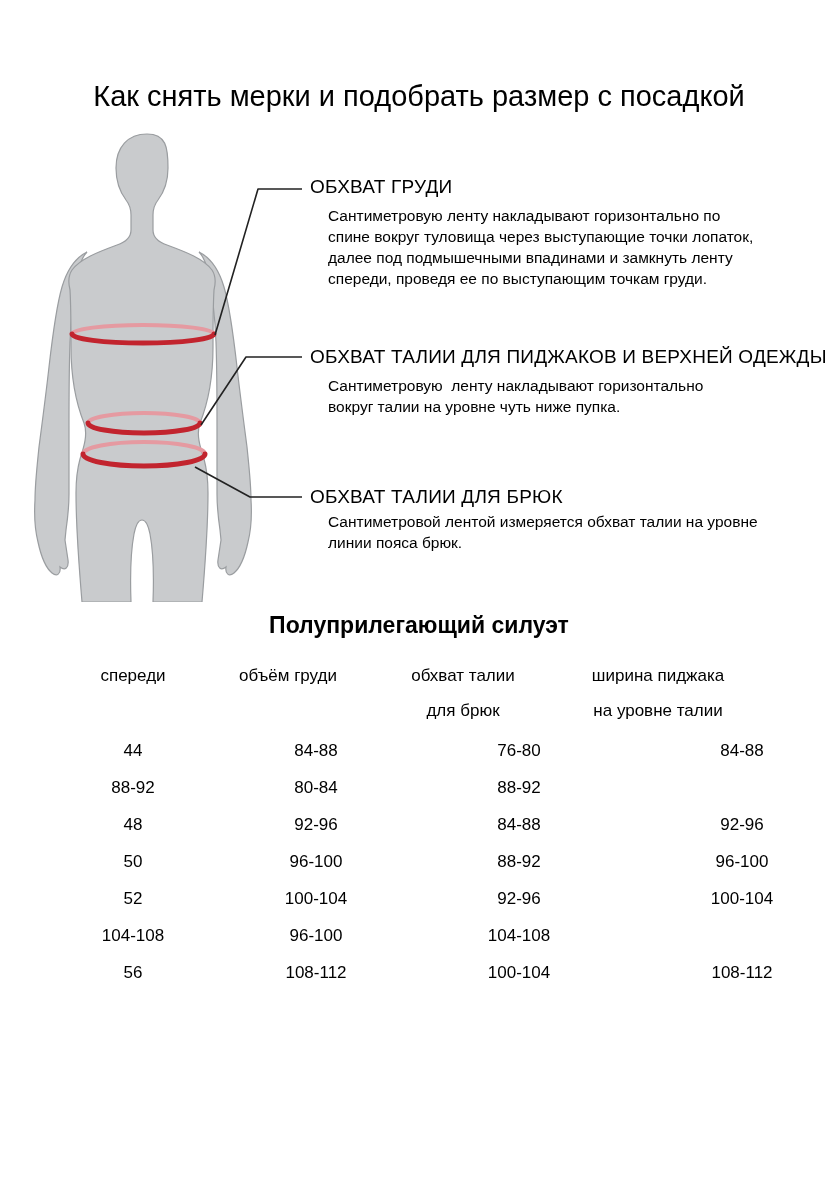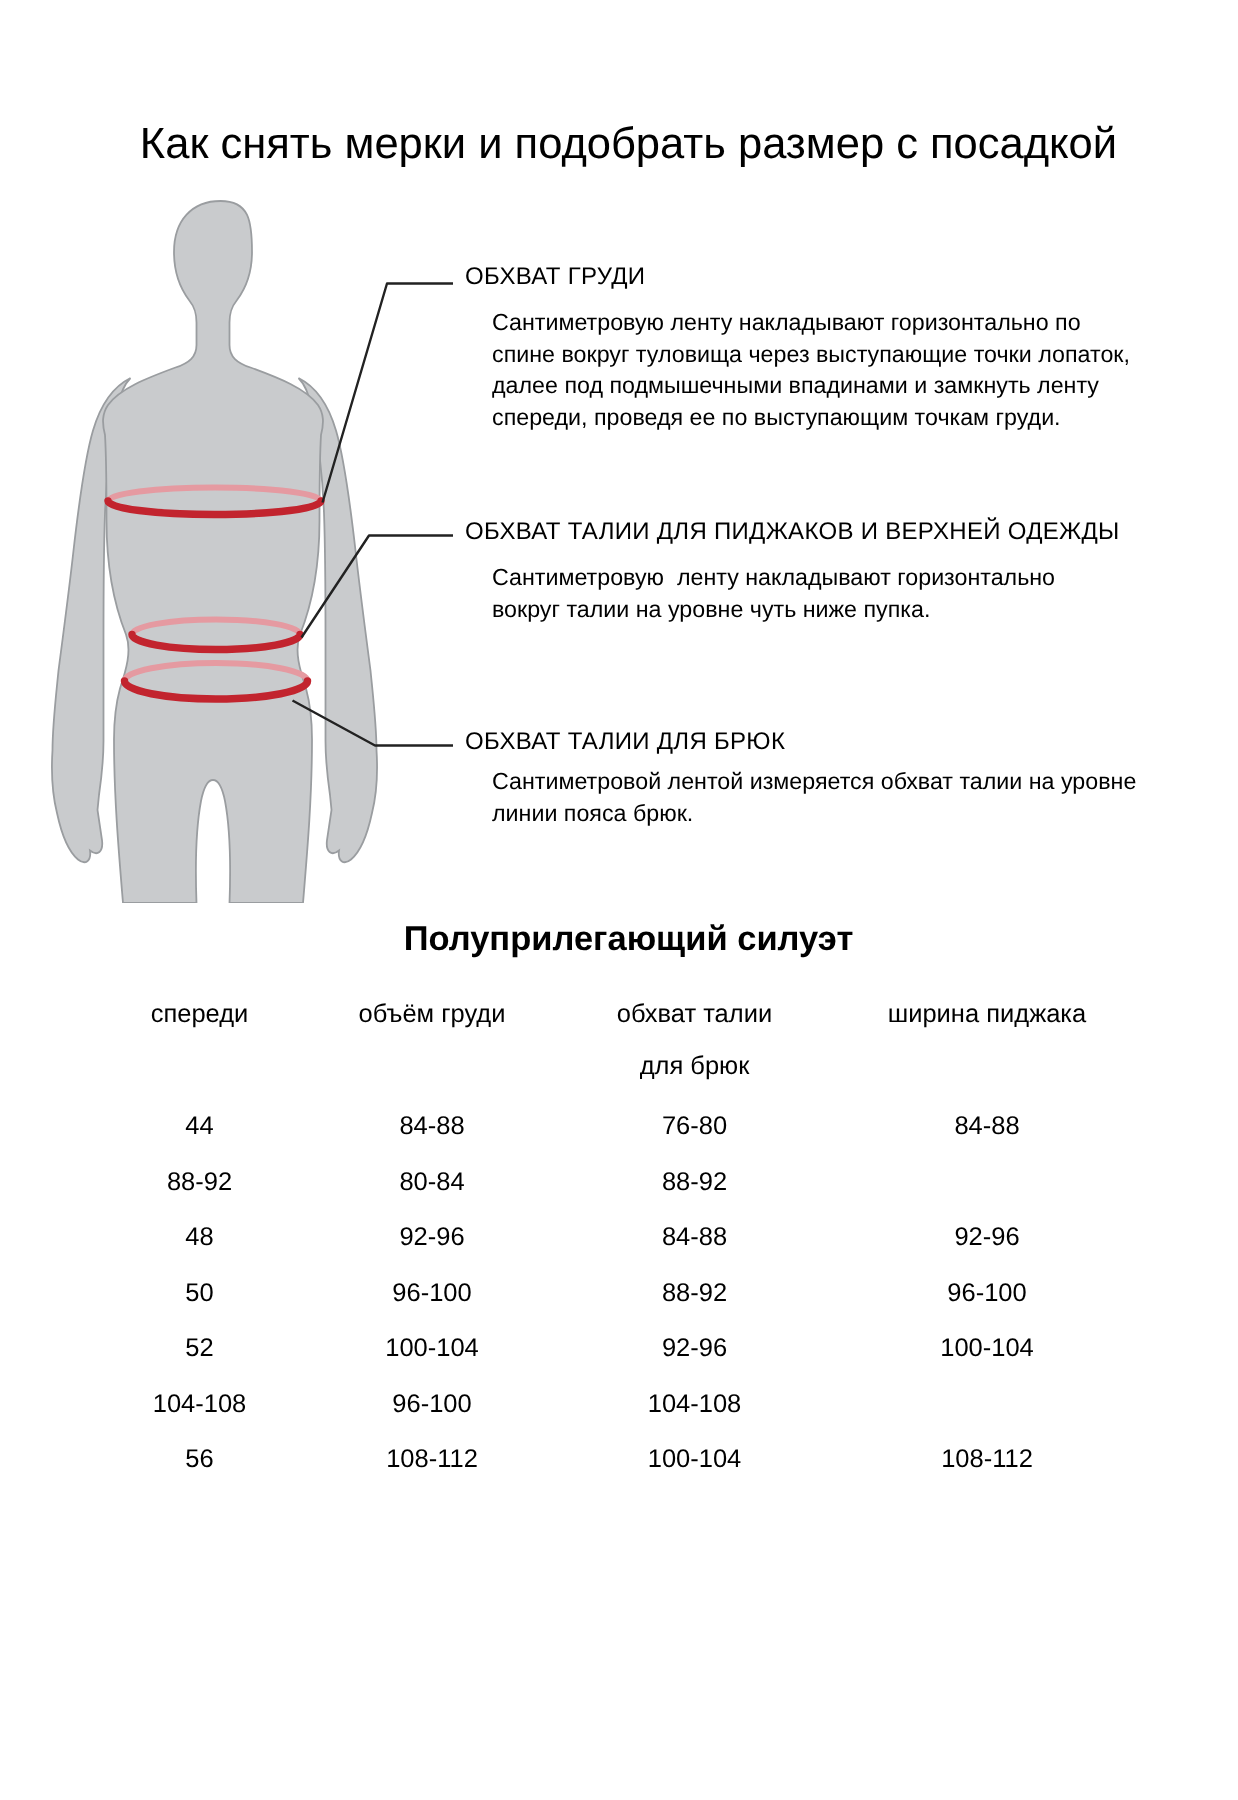--- a/index.html
+++ b/index.html
@@ -13,41 +13,41 @@
     text-align:center;font-size:29px;font-weight:400;white-space:nowrap;
   }
   
   .figure-wrap{position:absolute;left:25px;top:130px;width:280px;height:472px;}
   .body-shape{fill:var(--body,#c9cbcd);stroke:var(--outline,#9a9da0);stroke-width:1.2;}
   .band-light{fill:none;stroke:var(--band_light,#e59aa1);stroke-width:4;stroke-linecap:round;}
   .band-dark{fill:none;stroke:var(--band_dark,#c2242e);stroke-width:5;stroke-linecap:round;}
   .leader{fill:none;stroke:var(--leader,#222222);stroke-width:1.6;stroke-linejoin:round;}
   
   .section-heading{
-    position:absolute;left:310px;font-size:16px;font-weight:400;
+    position:absolute;left:310px;font-size:19px;font-weight:400;
     white-space:nowrap;letter-spacing:.2px;
   }
   .section-body{
     position:absolute;left:312px;font-size:15.5px;line-height:21px;
     white-space:pre-wrap;width:480px;margin-left:16px;
   }
   .h1{top:176px}.p1{top:205px}
   .h2{top:346px}.p2{top:375px}
   .h3{top:486px}.p3{top:511px}
   
   .table-title{
     position:absolute;left:0;top:612px;width:838px;text-align:center;
     font-size:23px;font-weight:700;
   }
   .thead,.tbody{position:absolute;left:58px;width:700px;}
   .thead{top:666px;}
   .tbody{top:732px;}
   .hrow,.trow{display:grid;grid-template-columns:150px 160px 190px 200px;}
   .hrow{height:35px;}
-  .trow{height:37px;}
+  .trow{height:37px;gap:28px;}
   .hcell,.tcell{
     display:flex;align-items:flex-start;justify-content:center;
     font-size:17px;white-space:nowrap;
   }
   .tcell{align-items:center;}
 </style>
 </head>
 <body>
 
 <div class="page-title">Как снять мерки и подобрать размер с посадкой</div>
@@ -139,20 +139,21 @@
     <div class="hrow">
       <div class="hcell">спереди</div>
       <div class="hcell">объём груди</div>
       <div class="hcell">обхват талии</div>
       <div class="hcell">ширина пиджака</div>
     </div>
     <div class="hrow">
       <div class="hcell"></div>
       <div class="hcell"></div>
       <div class="hcell">для брюк</div>
+      <div class="hcell">на уровне талии</div>
     </div>
   </div>
 <div class="tbody">
     <div class="trow">
       <div class="tcell">44</div>
       <div class="tcell">84-88</div>
       <div class="tcell">76-80</div>
       <div class="tcell">84-88</div>
     </div>
     <div class="trow">

